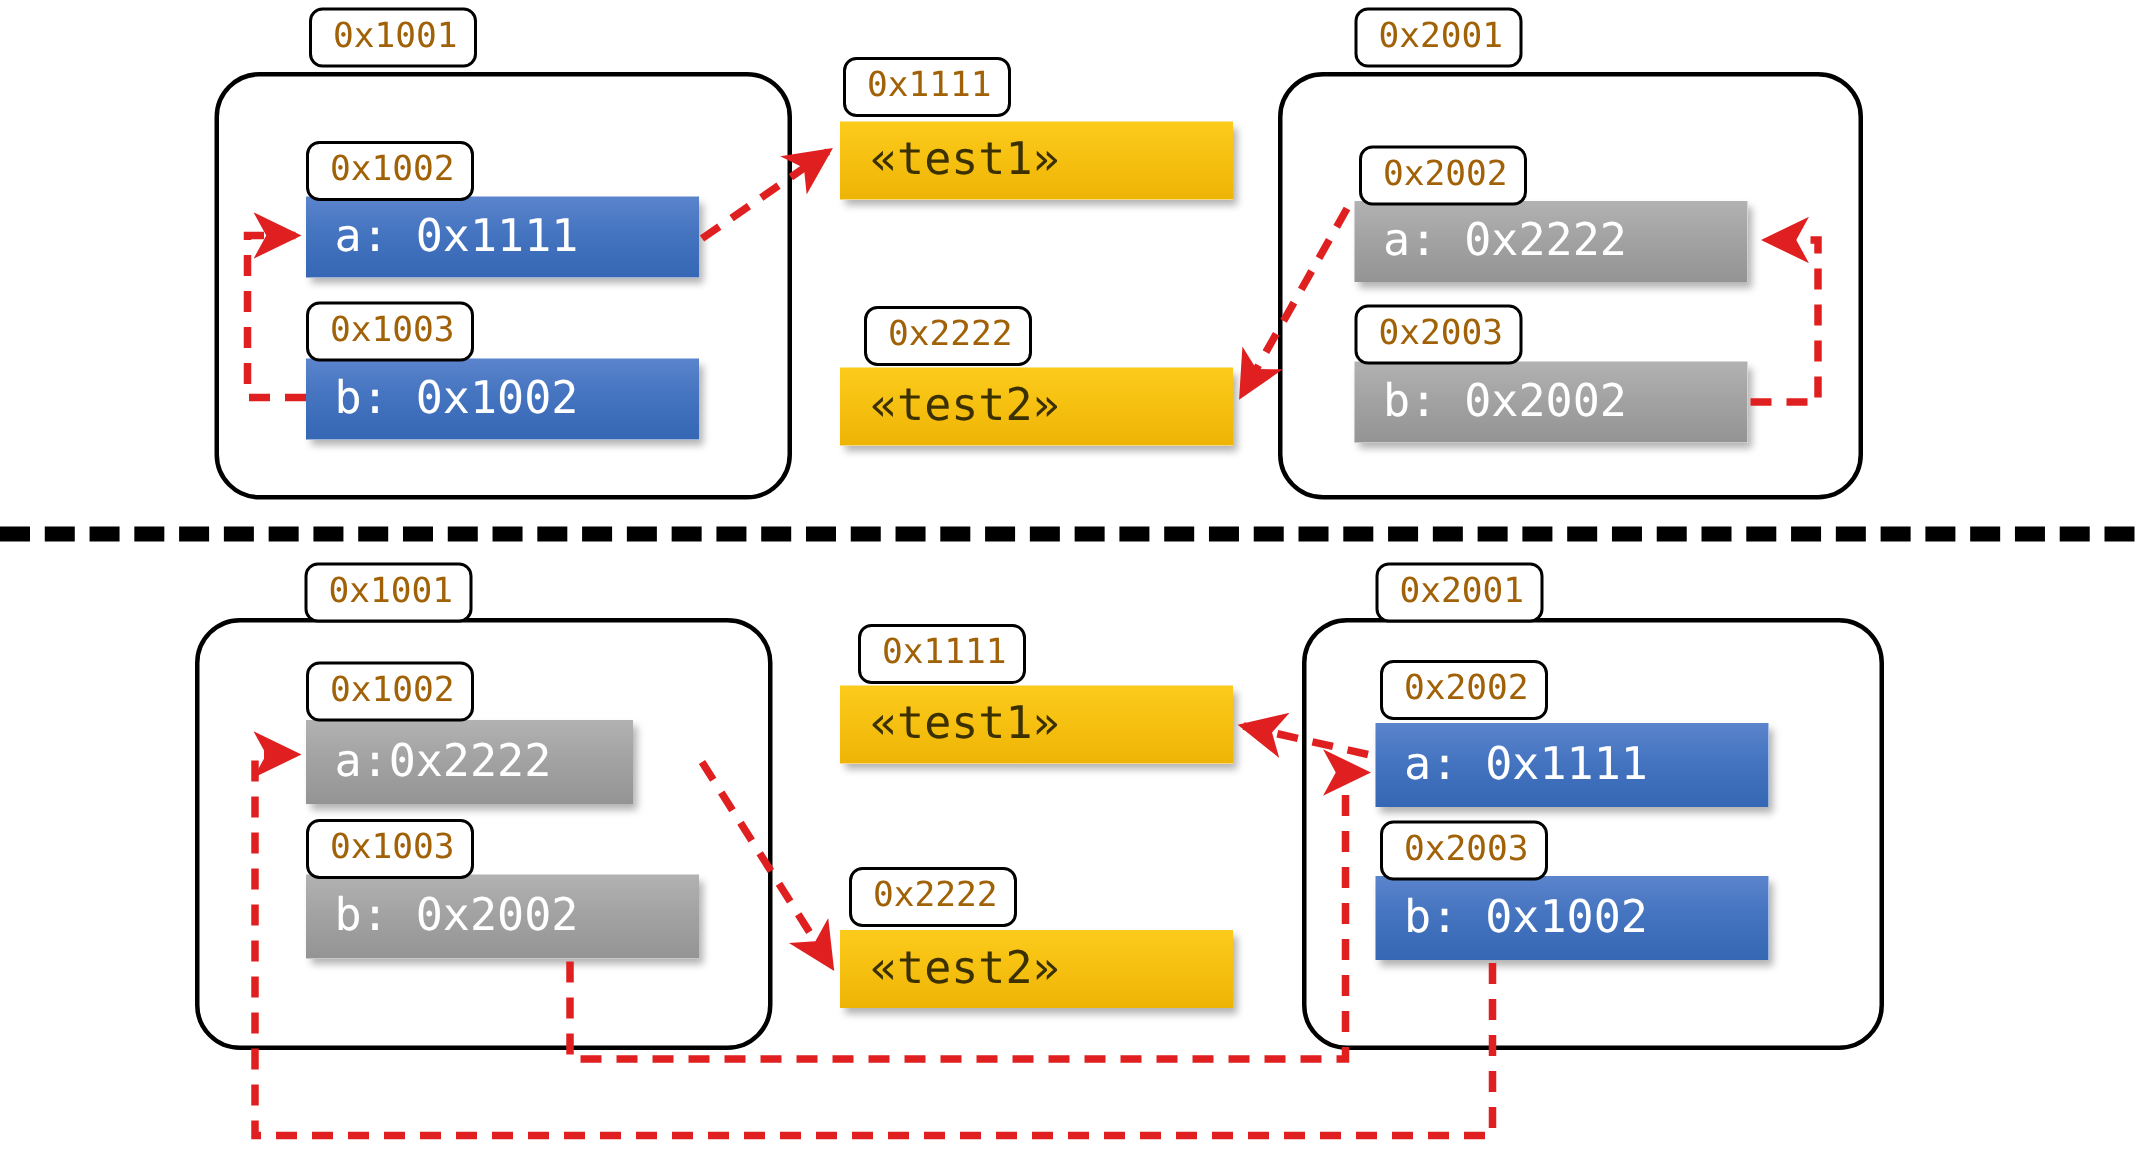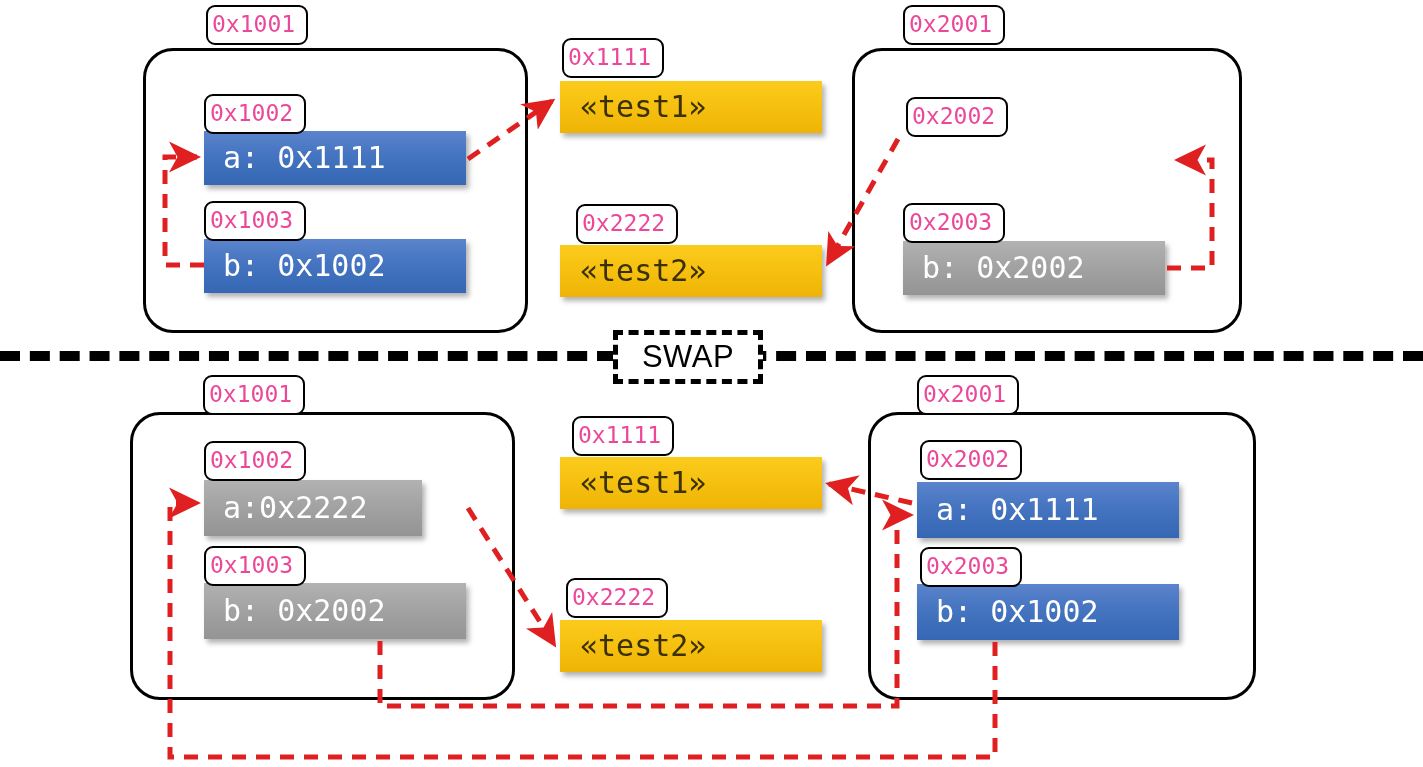--- a/index.html
+++ b/index.html
@@ -18,25 +18,25 @@
     background:#ffffff;
     box-sizing:border-box;
   }
 
   
   .addr{
     position:absolute;
     border:2.5px solid #000000;
     border-radius:9px;
     background:#ffffff;
-    color:#ec4899;
+    color:#a16207;
     font-family:"DejaVu Sans Mono", monospace;
     font-size:23px;
     line-height:1;
-    padding:6px 11px 7px 4px;
+    padding:6px 11px 7px 14px;
     white-space:nowrap;
     box-sizing:border-box;
     z-index:6;
   }
 
   
   .slot{
     position:absolute;
     border-radius:0;
     color:#ffffff;
@@ -119,26 +119,26 @@
   <div class="addr" style="left:562px;top:38px;">0x1111</div>
   <div class="slot yellow" style="left:560px;top:81px;width:262px;height:52px;">«test1»</div>
 
   <div class="addr" style="left:576px;top:204px;">0x2222</div>
   <div class="slot yellow" style="left:560px;top:245px;width:262px;height:52px;">«test2»</div>
 
   <div class="panel" style="left:852px;top:48px;width:390px;height:285px;"></div>
   <div class="addr" style="left:903px;top:5px;">0x2001</div>
 
   <div class="addr" style="left:906px;top:97px;">0x2002</div>
+  <div class="slot gray" style="left:903px;top:134px;width:262px;height:54px;">a: 0x2222</div>
 
   <div class="addr" style="left:903px;top:203px;">0x2003</div>
   <div class="slot gray" style="left:903px;top:241px;width:262px;height:54px;">b: 0x2002</div>
 
   <div class="divider"></div>
-  <div class="swapbox">SWAP</div>
 
   <div class="panel" style="left:130px;top:412px;width:385px;height:288px;"></div>
   <div class="addr" style="left:203px;top:375px;">0x1001</div>
 
   <div class="addr" style="left:204px;top:441px;">0x1002</div>
   <div class="slot gray" style="left:204px;top:480px;width:218px;height:56px;">a:0x2222</div>
 
   <div class="addr" style="left:204px;top:546px;">0x1003</div>
   <div class="slot gray" style="left:204px;top:583px;width:262px;height:56px;">b: 0x2002</div>
 

